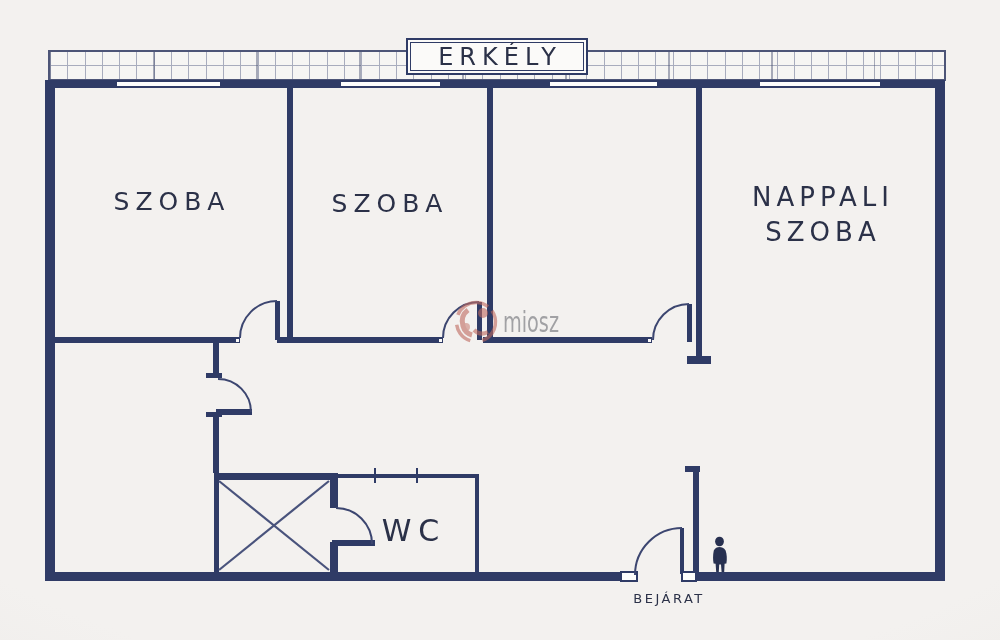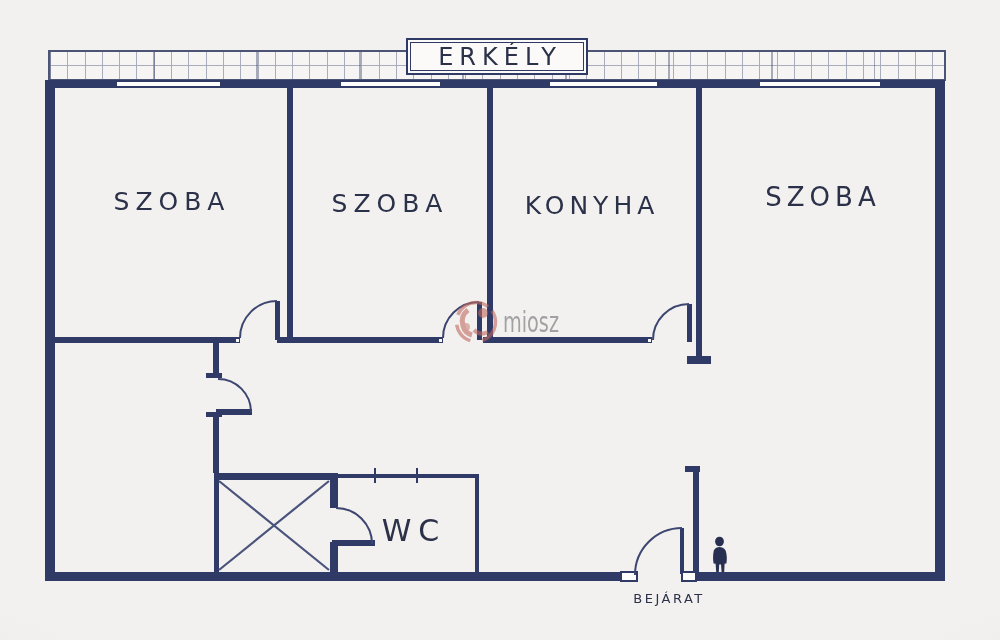--- a/index.html
+++ b/index.html
@@ -106,22 +106,22 @@
 
   <div class="jamb" style="left:235px;top:338px;width:5px;height:5px"></div>
   <div class="jamb" style="left:438px;top:338px;width:5px;height:5px"></div>
   <div class="jamb" style="left:647px;top:338px;width:5px;height:5px"></div>
 
   <div class="threshold" style="left:620px;top:571px;width:18px;height:11px"></div>
   <div class="threshold" style="left:681px;top:571px;width:16px;height:11px"></div>
 
   <div class="lbl" style="left:172px;top:187px;font-size:25px;letter-spacing:6px">SZOBA</div>
   <div class="lbl" style="left:390px;top:189px;font-size:25px;letter-spacing:6px">SZOBA</div>
-  <div class="lbl" style="left:592px;top:191px;font-size:25px;letter-spacing:5px">KONYHA</div>
   <div class="lbl" style="left:823px;top:180px;font-size:26px;letter-spacing:5px;line-height:35px">
+    <div>NAPPALI</div>
     <div>SZOBA</div>
   </div>
   <div class="lbl" style="left:414px;top:513px;font-size:30px;letter-spacing:7px">WC</div>
   <div class="lbl" style="left:669px;top:591px;font-size:13px;letter-spacing:2.5px">BEJÁRAT</div>
 
   <svg class="overlay" width="1000" height="640" viewBox="0 0 1000 640">
     <g>
       <path class="arc" d="M240 338 A37 37 0 0 1 277 301"></path>
       <path class="arc" d="M443 338 A36 36 0 0 1 479 302"></path>
       <path class="arc" d="M653 340 A36 36 0 0 1 689 304"></path>

